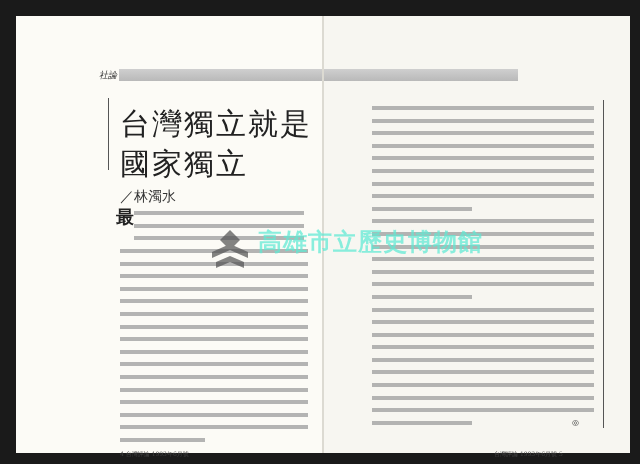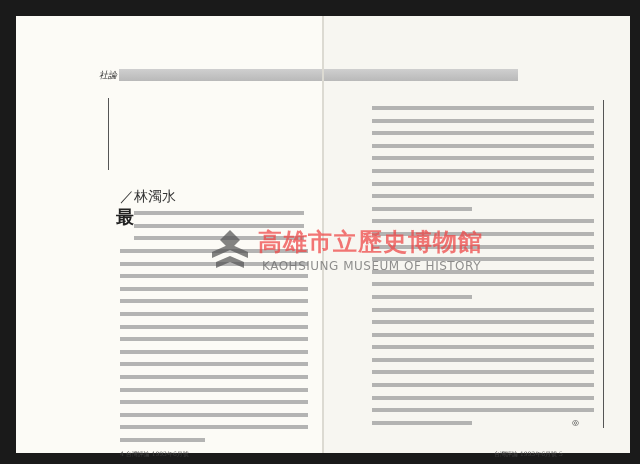--- a/index.html
+++ b/index.html
@@ -29,40 +29,44 @@
   .dropcap { position:absolute; left:100px; top:189px; font-size:18px; color:#222; font-weight:bold; }
 
   .end-mark { position:absolute; left:556px; top:402px; font-size:8px; color:#333; }
 
   .footer { position:absolute; font-size:6px; color:#444; }
   .footer.l { left:104px; top:434px; }
   .footer.r { left:478px; top:434px; }
 
   .watermark { position:absolute; left:194px; top:210px; width:290px; height:56px; opacity:.72; pointer-events:none; }
   .wm-logo { position:absolute; left:0; top:2px; width:40px; height:44px; }
-  .wm-cn { position:absolute; left:48px; top:0; font-family:"DejaVu Sans", sans-serif; font-size:24px; font-weight:bold; color:#ef4444; letter-spacing:1px; }
+  .wm-cn { position:absolute; left:48px; top:0; font-family:"DejaVu Sans", sans-serif; font-size:24px; font-weight:bold; color:#5eead4; letter-spacing:1px; }
   .wm-en { position:absolute; left:52px; top:33px; font-family:"DejaVu Sans", sans-serif; font-size:12px; color:#666; letter-spacing:0.5px; }
 </style>
 </head>
 <body>
 
 <div class="spread">
   <div class="page left"></div>
   <div class="page right"></div>
   <div class="gutter"></div>
 
   <div class="section-tag">社論</div>
   <div class="section-bar l"></div>
   <div class="page right" style="background:transparent">
     <div class="section-bar r"></div>
   </div>
 
   <div class="vrule" style="left:92px; top:82px; height:72px;"></div>
   <div class="vrule" style="left:587px; top:84px; height:328px;"></div>
 
+  <div class="title">
+    <div>台灣獨立就是</div>
+    <div>國家獨立</div>
+  </div>
   <div class="author">／林濁水</div>
 
   <div class="dropcap">最</div>
 
   <div class="body-col" id="leftcol" style="left:118px; top:191px; width:176px;">
       <div class="line"><span style="width: 170px;"></span></div>
       <div class="line"><span style="width: 170px;"></span></div>
       <div class="line"><span style="width: 170px;"></span></div>
     </div>
   <div class="body-col" id="leftcol2" style="left:104px; top:229px; width:190px;">
@@ -117,15 +121,14 @@
   <div class="footer l">4   台灣評論   1993年6月號</div>
   <div class="footer r">台灣評論   1993年6月號   5</div>
 
   <div class="watermark">
     <svg class="wm-logo" viewBox="0 0 40 44">
       <polygon points="20,2 30,12 20,22 10,12" fill="#555"></polygon>
       <polygon points="2,24 20,16 38,24 38,30 20,22 2,30" fill="#555"></polygon>
       <polygon points="6,34 20,28 34,34 34,40 20,34 6,40" fill="#555"></polygon>
     </svg>
     <div class="wm-cn">高雄市立歷史博物館</div>
-    <div class="wm-en">KAOHSIUNG MUSEUM OF HISTORY</div>
   </div>
 </div>
 
 </body></html>

